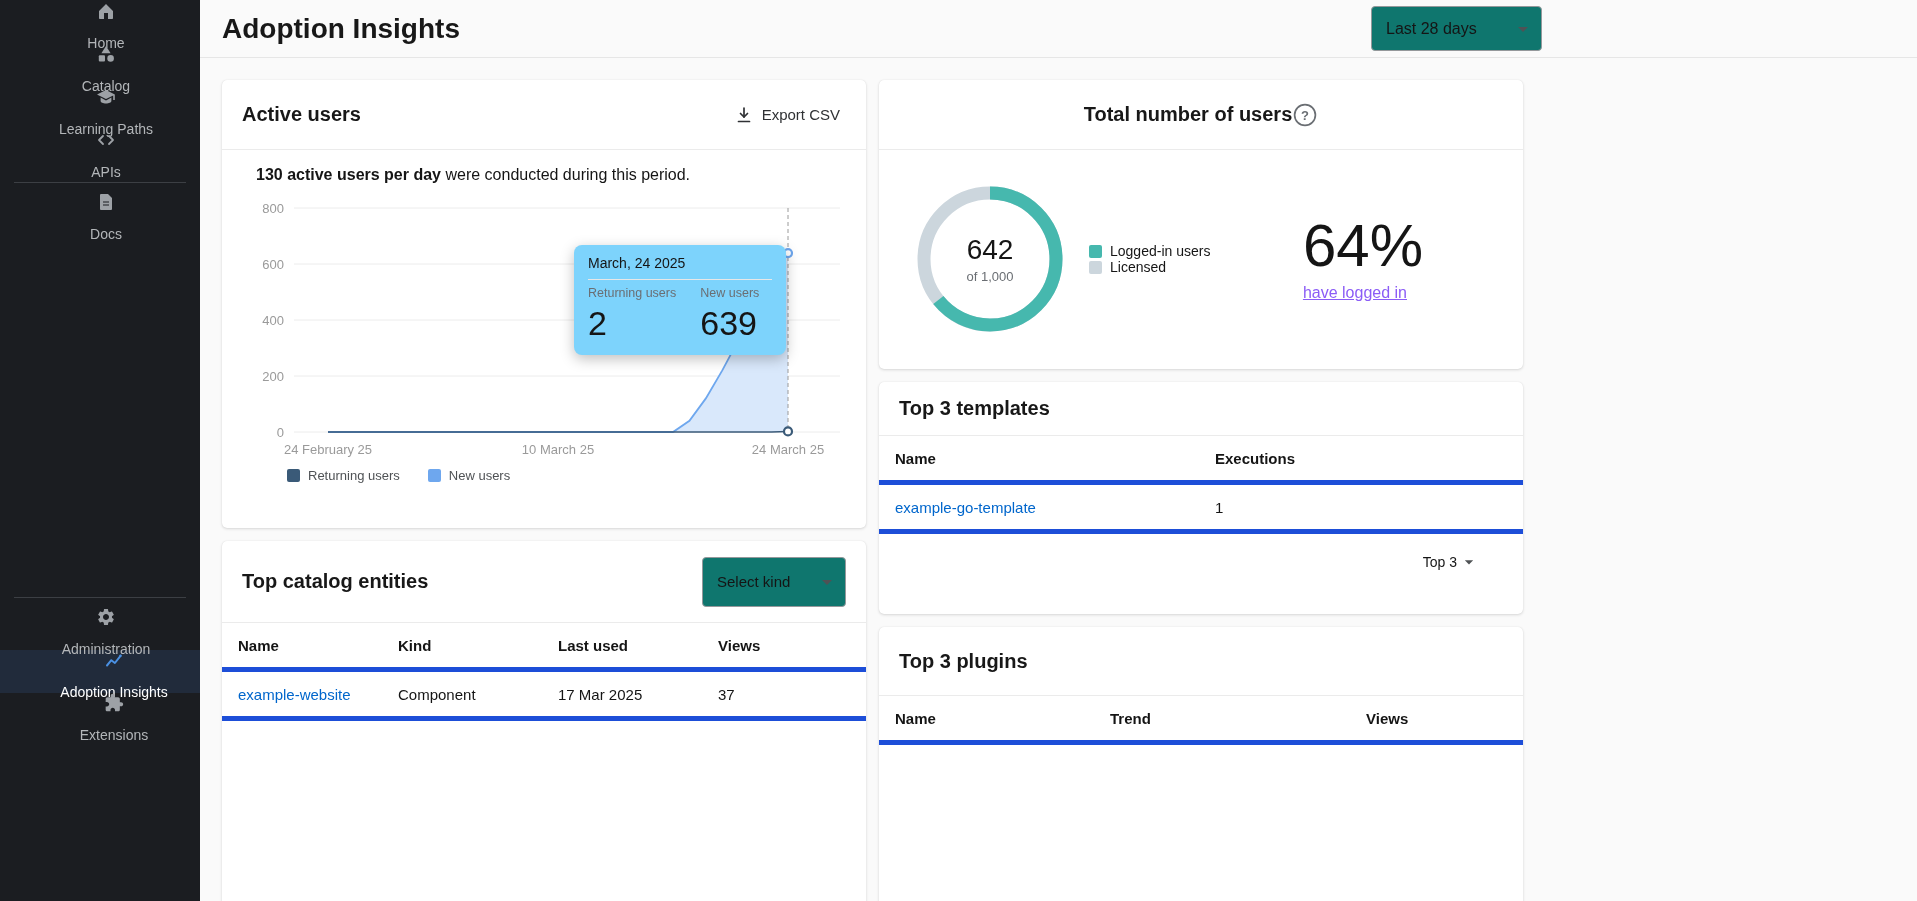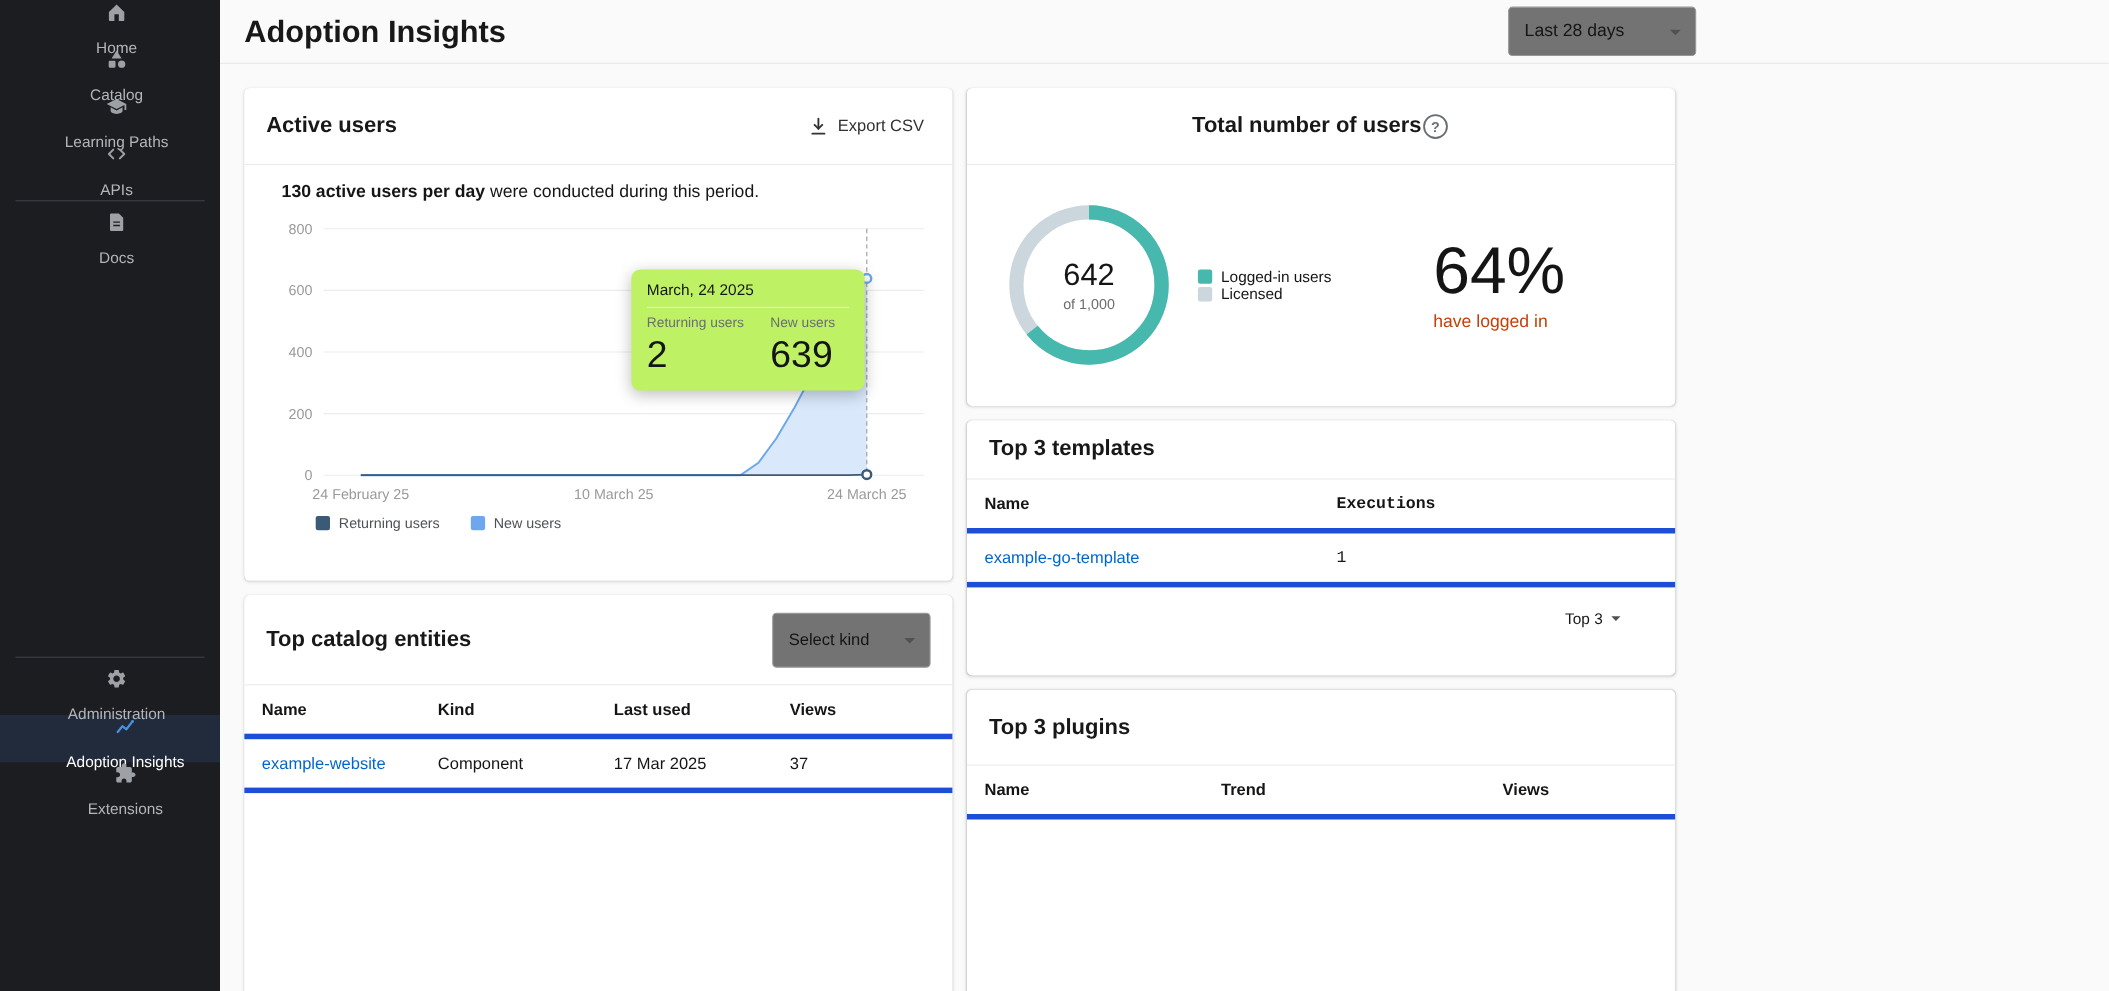--- a/index.html
+++ b/index.html
@@ -23,21 +23,21 @@
   .nav-chevron { margin-left:auto; }
 
   
   .main { flex:1; padding-left:22px; position:relative; }
   .page-header { height:58px; display:flex; align-items:center; justify-content:space-between;
                  margin-left:-22px; padding-left:22px; padding-right:375px;
                  border-bottom:1px solid #e6e6e6; }
   .page-title { font-size:28px; font-weight:bold; margin:0; color:#181818; }
   .select-box { display:flex; align-items:center; justify-content:space-between;
                 width:171px; height:45px; border:1px solid #95989b; border-radius:4px;
-                background:#737373; padding:0 6px 0 14px; font-size:16px; cursor:pointer; color:#151515; }
+                background:#0f766e; padding:0 6px 0 14px; font-size:16px; cursor:pointer; color:#151515; }
 
   .columns { display:flex; gap:13px; margin-top:22px; }
   .col { display:flex; flex-direction:column; gap:13px; width:644px; }
 
   .card { background:#fff; border-radius:5px; overflow:hidden;
           box-shadow:0 1px 3px rgba(0,0,0,0.14), 0 0 1px rgba(0,0,0,0.10); }
   .card-header { display:flex; align-items:center; justify-content:space-between;
                  padding:0 20px; border-bottom:1px solid #ebebeb; }
   .card-title { font-size:20px; font-weight:bold; margin:0; color:#181818; }
 
@@ -46,53 +46,53 @@
   .card-active-users .card-header { height:70px; }
   .export-btn { display:flex; align-items:center; gap:8px; background:none; border:none;
                 font-family:inherit; font-size:15px; color:#2f3134; cursor:pointer; padding:4px 6px; }
   .summary { margin:16px 20px 0 34px; font-size:16px; color:#151515; }
   .chart-wrap { position:relative; margin:18px 0 0 14px; }
   .legend { display:flex; align-items:center; gap:28px; margin:8px 0 0 65px;
             font-size:13px; color:#4f5255; }
   .legend-item { display:flex; align-items:center; }
   .sq { width:13px; height:13px; border-radius:2px; display:inline-block; margin-right:8px; }
   .chart-tooltip { position:absolute; left:352px; top:165px; width:212px;
-                   background:#bef264; border-radius:8px; padding:10px 14px 12px;
+                   background:#7dd3fc; border-radius:8px; padding:10px 14px 12px;
                    box-shadow:0 4px 14px rgba(0,0,0,0.25); z-index:5; }
   .tt-date { font-size:14px; color:#151515; }
   .tt-divider { height:1px; background:#e7e7e7; margin:8px 0 6px; }
   .tt-body { display:flex; gap:24px; }
   .tt-label { display:block; font-size:12.5px; color:#6a6e73; }
   .tt-value { display:block; font-size:34px; color:#151515; margin-top:4px; }
 
   
   .card-total-users { height:289px; }
   .card-total-users .card-header { height:70px;justify-content:center; }
   .total-body { display:flex; align-items:center; height:218px; padding:0 20px; }
   .donut-wrap { position:relative; width:150px; height:150px; margin-left:16px; flex:none; }
   .donut-center { position:absolute; inset:0; display:flex; flex-direction:column;
                   align-items:center; justify-content:center; }
   .donut-value { font-size:28px; color:#151515; }
   .donut-sub { font-size:13px; color:#6a6e73; margin-top:3px; }
   .donut-legend { display:flex; flex-direction:column; margin-left:24px; font-size:14px; color:#151515; }
   .pct-block { margin-left:auto; margin-right:80px; }
   .pct-value { font-size:60px; color:#151515; line-height:1; }
-  .pct-sub { font-size:16px; color:#c2410c; margin-top:8px; }
+  .pct-sub { font-size:16px; color:#8b5cf6; margin-top:8px;text-decoration:underline; }
 
   
   .tbl-row { display:flex; align-items:center; height:49px; border-bottom:5px solid #1d4ed8;
              font-size:15px; color:#151515; }
   .tbl-head { font-weight:bold; }
   .cell { padding-left:16px; white-space:nowrap; overflow:hidden; text-overflow:ellipsis; }
   .link { color:#0066cc; cursor:pointer; text-decoration:none; }
 
   
   .card-templates { height:232px; }
   .card-templates .card-header { height:54px; }
-  .c-name2 { width:320px; } .c-exec { flex:1;font-family:Liberation Mono, monospace; }
+  .c-name2 { width:320px; } .c-exec { flex:1; }
   .tbl-footer { display:flex; align-items:center; justify-content:flex-end; height:56px;
                 padding-right:44px; font-size:14px; color:#151515; }
   .rows-select { display:flex; align-items:center; gap:2px; cursor:pointer; }
 
   
   .card-catalog { height:430px; }
   .card-catalog .card-header { height:82px; }
   .kind-select { width:144px; height:50px; font-size:15px; }
   .c-name4 { width:160px; } .c-kind { width:160px; } .c-last { width:160px; } .c-views4 { flex:1; }
 

